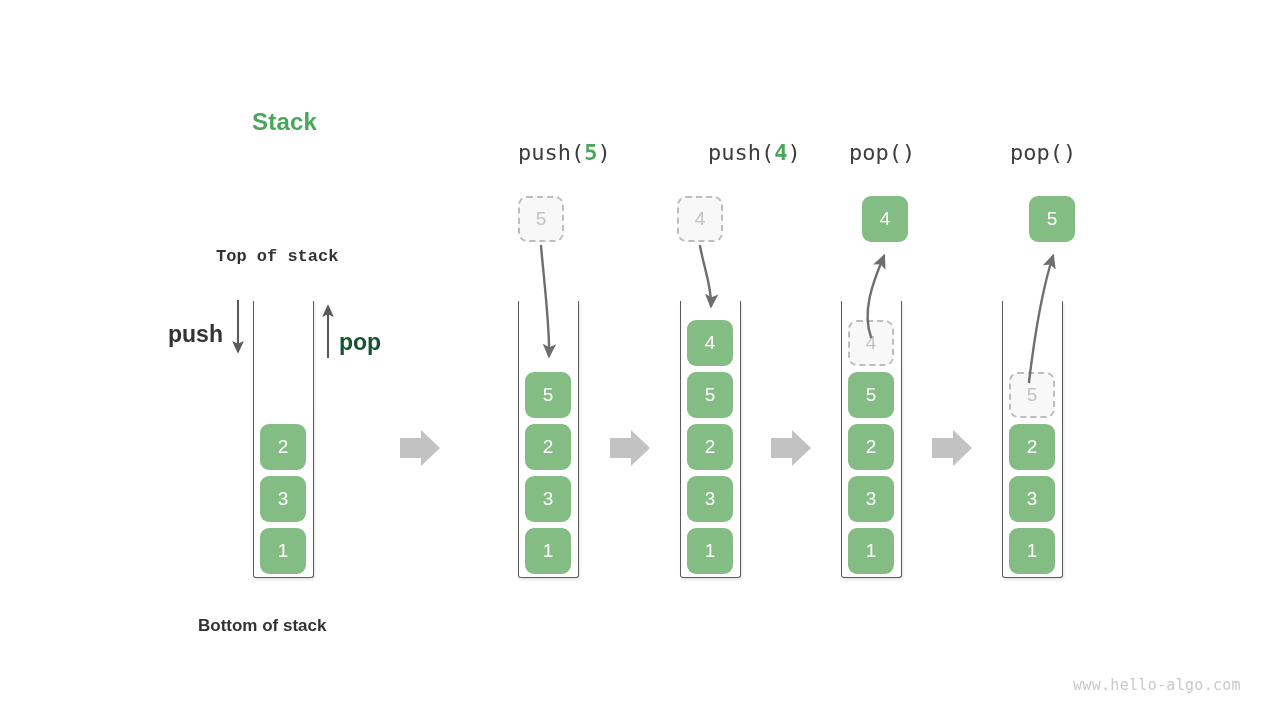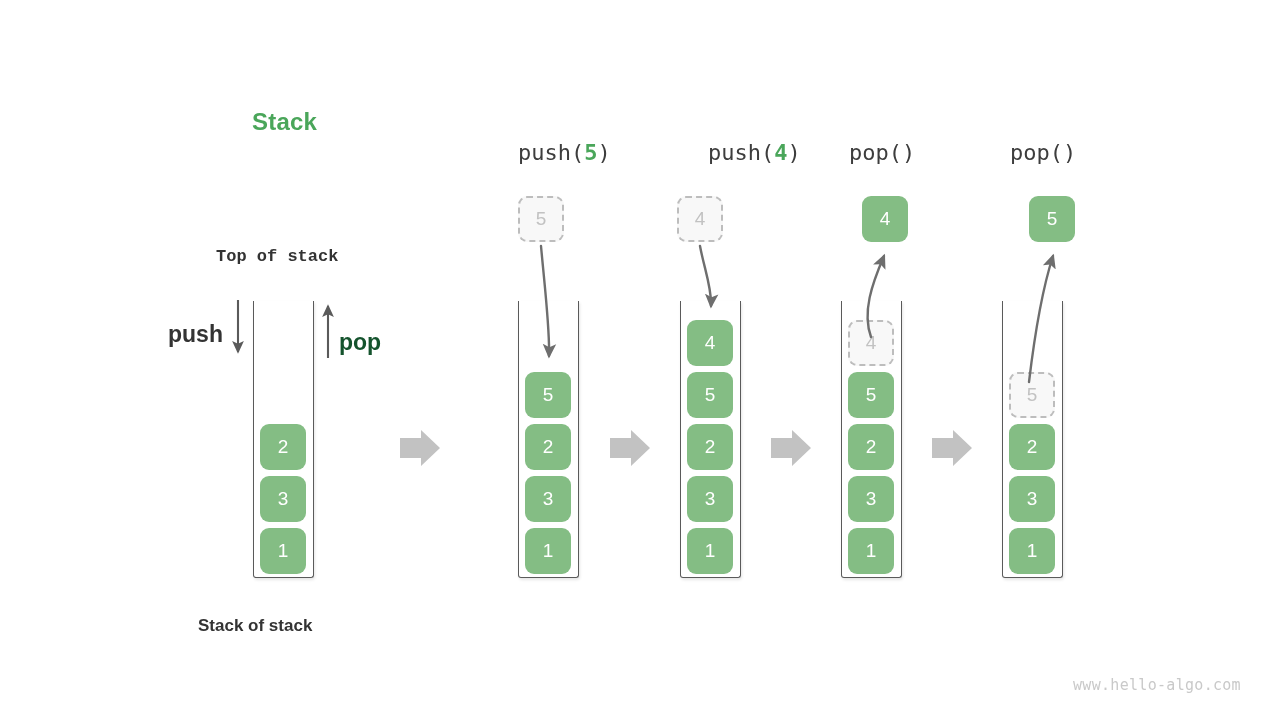--- a/index.html
+++ b/index.html
@@ -78,21 +78,21 @@
 
   .svg-layer{position:absolute;left:0;top:0;width:1280px;height:720px;pointer-events:none;}
 </style>
 </head>
 <body>
 
 <div class="canvas">
 
   <div class="title-stack">Stack</div>
   <div class="lbl-top">Top of stack</div>
-  <div class="lbl-bottom">Stack of stack</div>
+  <div class="lbl-bottom">Bottom of stack</div>
   <div class="lbl-push">push</div>
   <div class="lbl-pop">pop</div>
 
   <div class="op-caption" style="left:518px;"><span>push(</span><span class="arg">5</span><span>)</span></div>
 
   <div class="op-caption" style="left:708px;"><span>push(</span><span class="arg">4</span><span>)</span></div>
 
   <div class="op-caption" style="left:849px;"><span>pop(</span><span class="arg"></span><span>)</span></div>
 
   <div class="op-caption" style="left:1010px;"><span>pop(</span><span class="arg"></span><span>)</span></div>

